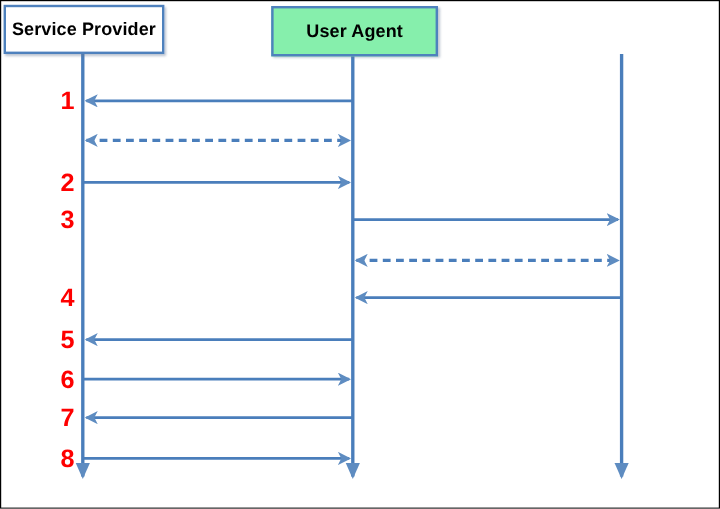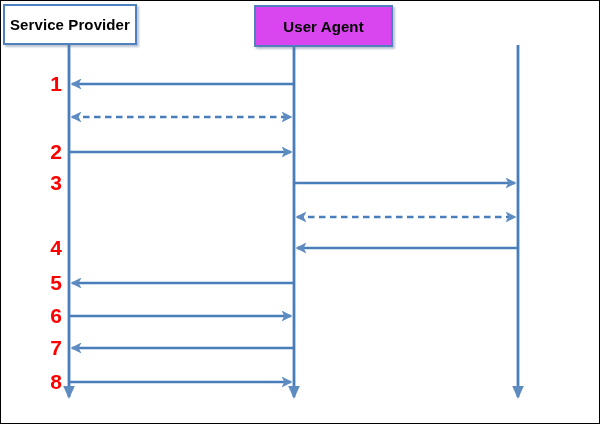--- a/index.html
+++ b/index.html
@@ -76,16 +76,16 @@
       <text x="61" y="322" text-anchor="end" font-size="21" fill="#FE0000" class="step-number">6</text>
       <line x1="293" y1="347" x2="71" y2="347" stroke="#4A7EBB" stroke-width="2.3" marker-end="url(#arrowEnd)"></line>
       <text x="61" y="354" text-anchor="end" font-size="21" fill="#FE0000" class="step-number">7</text>
       <line x1="68" y1="381" x2="290" y2="381" stroke="#4A7EBB" stroke-width="2.3" marker-end="url(#arrowEnd)"></line>
       <text x="61" y="388" text-anchor="end" font-size="21" fill="#FE0000" class="step-number">8</text>
     </svg>
 
   <div class="actor-box" id="actor-0" style="left: 2px; top: 3px; width: 134px; height: 41px; border-color: rgb(78, 129, 189); background: rgb(255, 255, 255); color: rgb(0, 0, 0);">
     <span>Service Provider</span>
   </div>
-  <div class="actor-box" id="actor-1" style="left: 225px; top: 4px; width: 139px; height: 42px; border-color: rgb(78, 129, 189); background: #d946ef; color: rgb(0, 0, 0); margin-left: 28px;">
+  <div class="actor-box" id="actor-1" style="left: 225px; top: 4px; width: 139px; height: 42px; border-color: rgb(78, 129, 189); background: #86efac; color: rgb(0, 0, 0);">
     <span>User Agent</span>
   </div>
 </div>
 
 </body></html>

